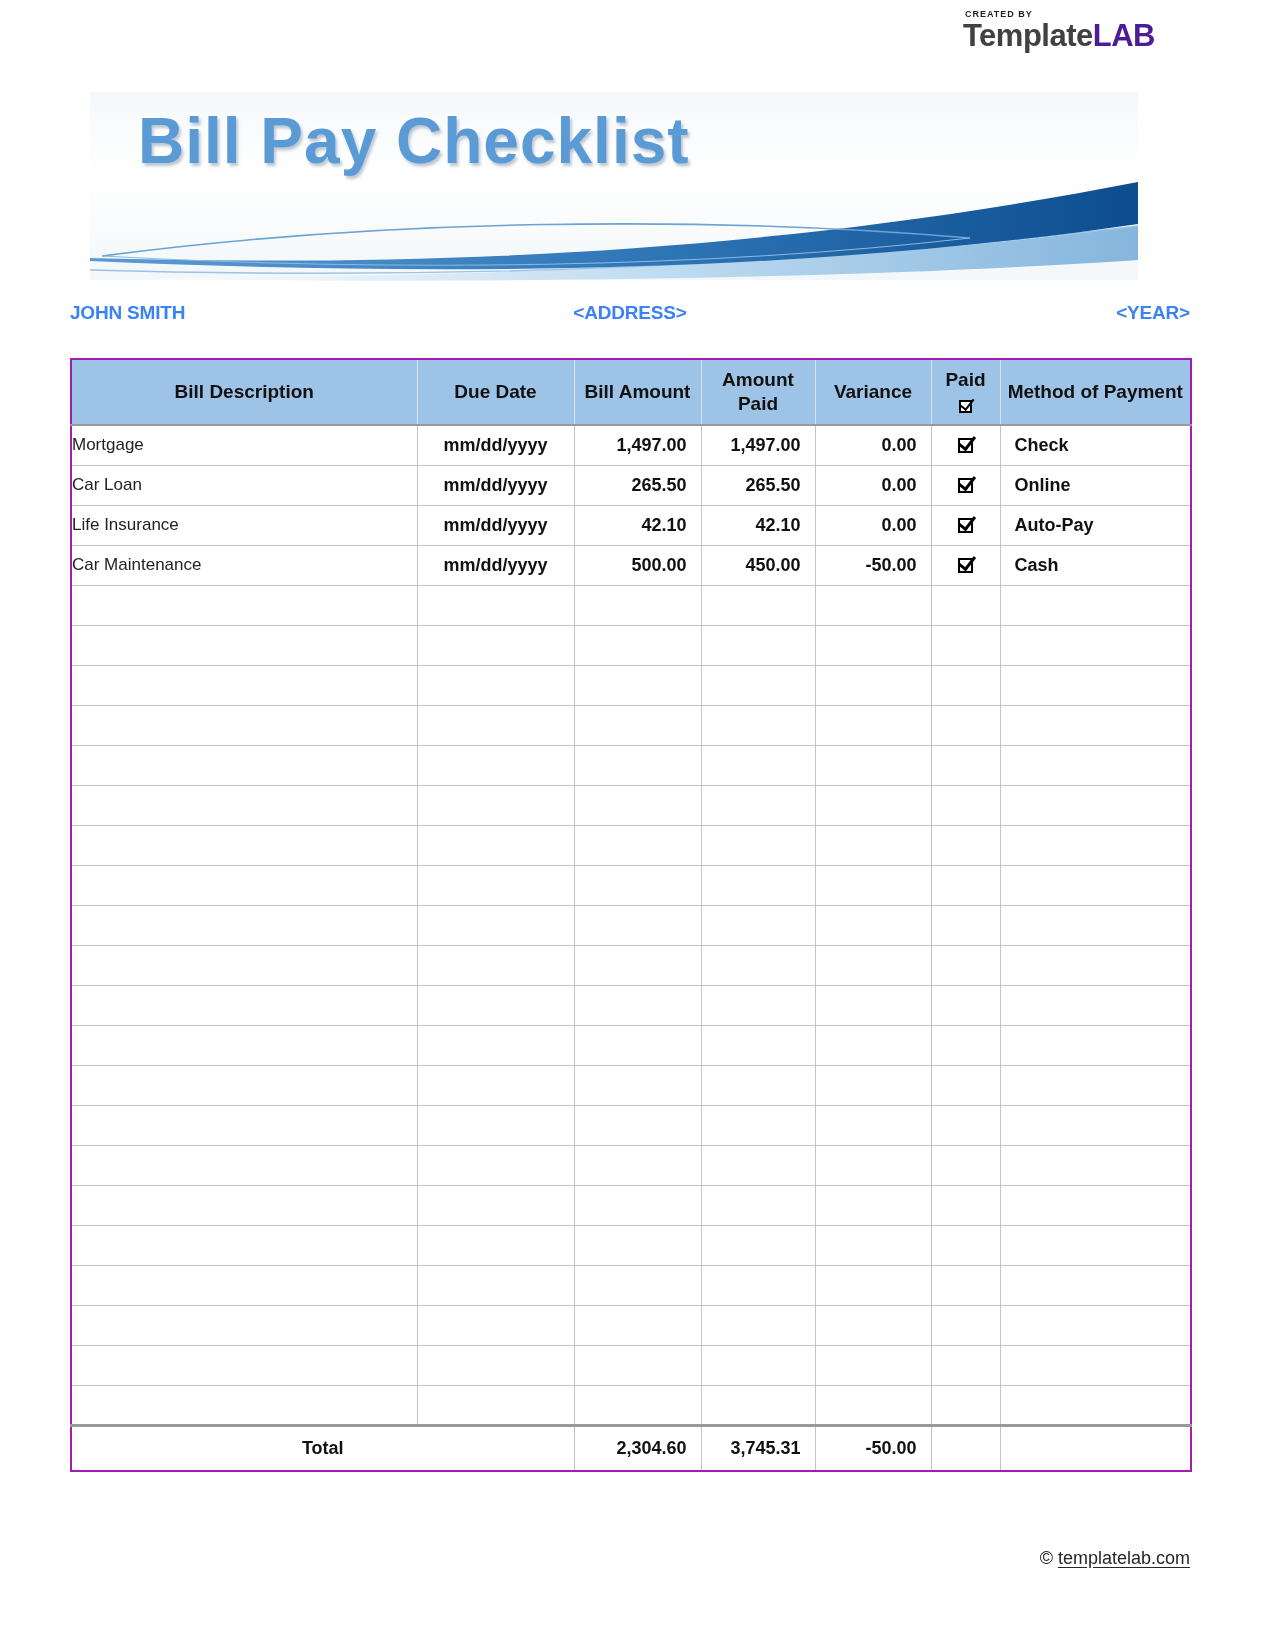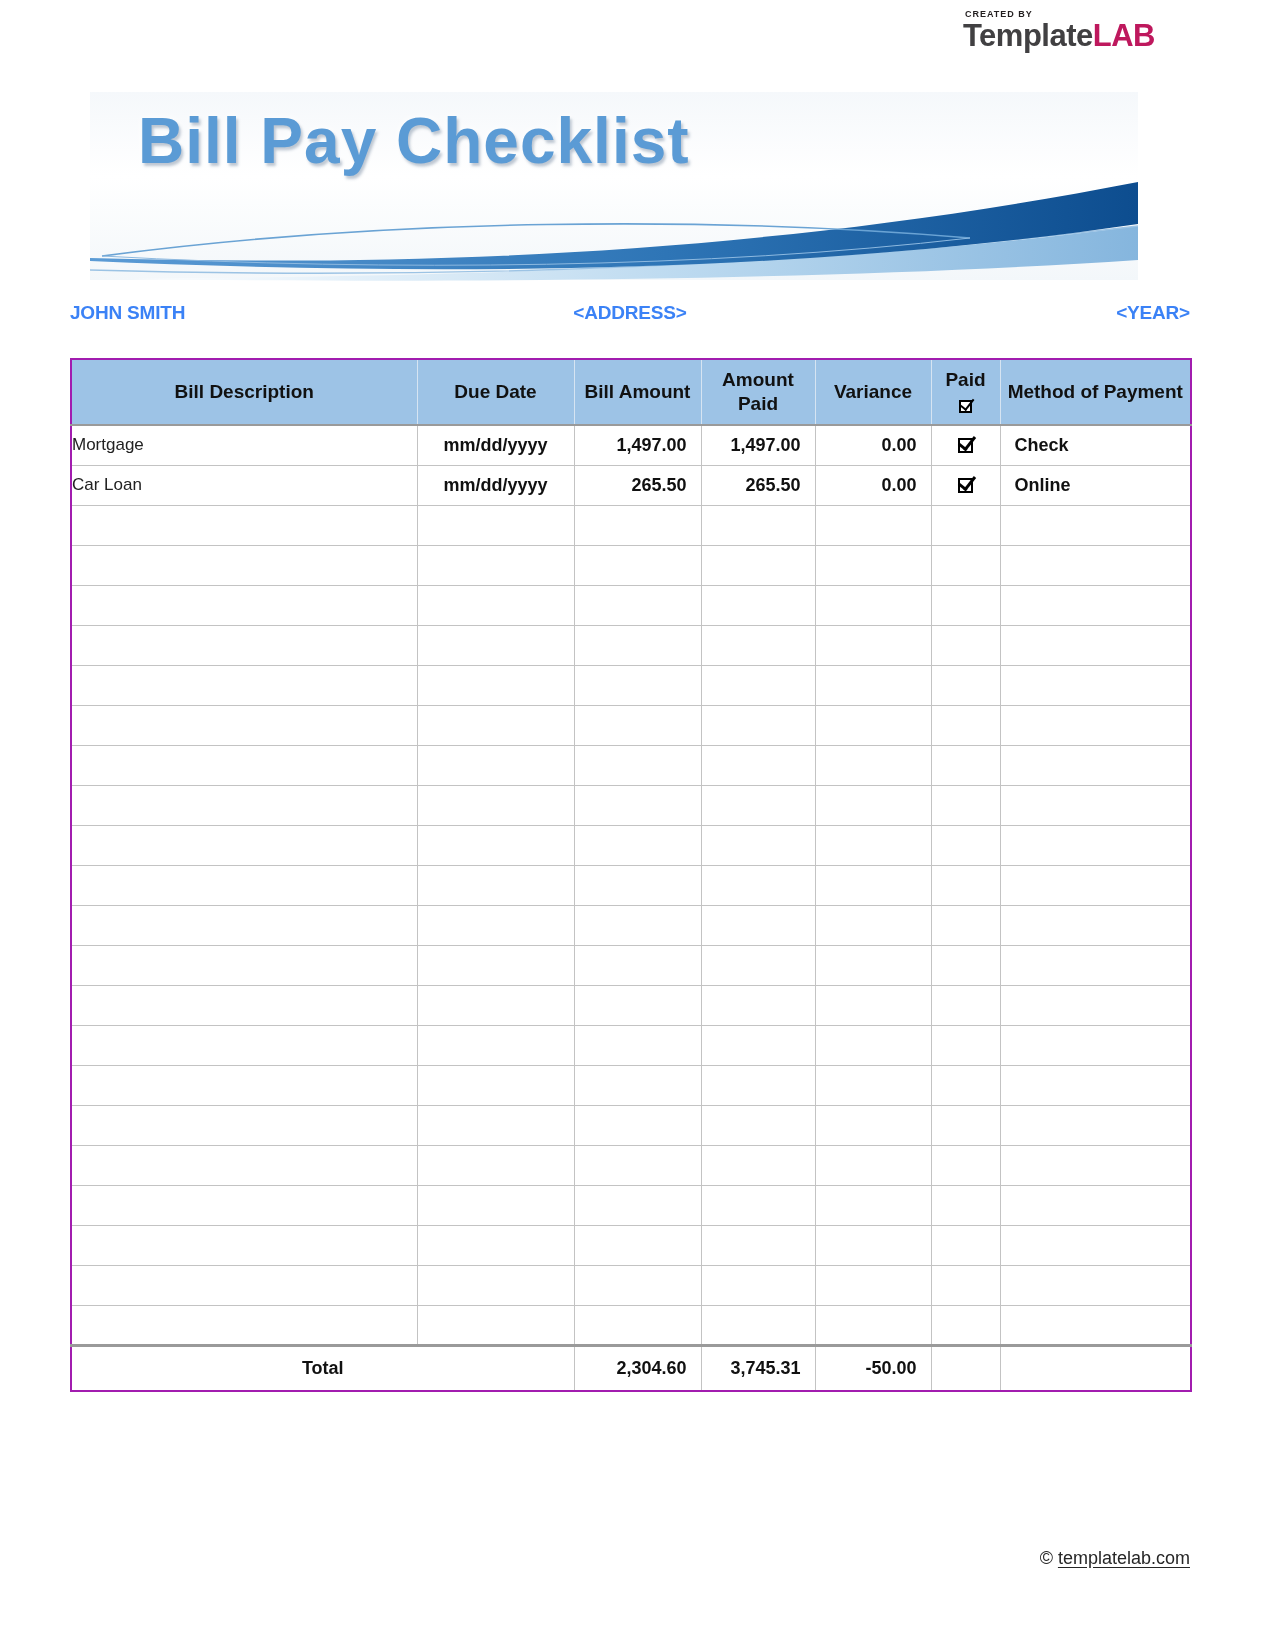--- a/index.html
+++ b/index.html
@@ -5,21 +5,21 @@
   * { margin:0; padding:0; box-sizing:border-box; }
   html,body { background:#ffffff; }
   body { font-family:"Liberation Sans", sans-serif; }
   .page { position:relative; width:1275px; height:1650px; background:#fff; overflow:hidden;border-radius:23px; }
 
   
   .logo { position:absolute; top:10px; right:120px; text-align:left; line-height:1; }
   .logo .created-by { font-size:9px; font-weight:bold; letter-spacing:1px; color:#231f20; margin-left:2px; margin-bottom:1px; }
   .logo .brand { font-size:31px; font-weight:bold; letter-spacing:-0.5px; }
   .logo .brand-primary { color:#414042; }
-  .logo .brand-accent { color:#be185d; }
+  .logo .brand-accent { color:#4c1d95; }
 
   
   .banner { position:absolute; left:90px; top:92px; width:1048px; height:188px;
             background:linear-gradient(180deg,#f5f8fb 0%,#ffffff 45%,#f3f7fa 100%); }
   .banner h1 { position:absolute; left:48px; top:12px; font-size:64px; font-weight:bold;
                color:#5b9bd5; letter-spacing:1px;
                text-shadow:2px 3px 3px rgba(110,130,155,.45), 0 0 10px rgba(255,255,255,.95); }
   .swoosh { position:absolute; left:0; top:70px; }
 
   
@@ -136,20 +136,38 @@
         <tr>
           <td class="cell-desc">Car Loan</td>
           <td class="cell-date">mm/dd/yyyy</td>
           <td class="cell-amount">265.50</td>
           <td class="cell-amount">265.50</td>
           <td class="cell-amount">0.00</td>
           <td class="cell-check"><span class="checkbox"></span></td>
           <td class="cell-method">Online</td>
         </tr>
         <tr>
+          <td class="cell-desc">Life Insurance</td>
+          <td class="cell-date">mm/dd/yyyy</td>
+          <td class="cell-amount">42.10</td>
+          <td class="cell-amount">42.10</td>
+          <td class="cell-amount">0.00</td>
+          <td class="cell-check"><span class="checkbox"></span></td>
+          <td class="cell-method">Auto-Pay</td>
+        </tr>
+        <tr>
+          <td class="cell-desc">Car Maintenance</td>
+          <td class="cell-date">mm/dd/yyyy</td>
+          <td class="cell-amount">500.00</td>
+          <td class="cell-amount">450.00</td>
+          <td class="cell-amount">-50.00</td>
+          <td class="cell-check"><span class="checkbox"></span></td>
+          <td class="cell-method">Cash</td>
+        </tr>
+        <tr>
           <td class="cell-desc"></td>
           <td class="cell-date"></td>
           <td class="cell-amount"></td>
           <td class="cell-amount"></td>
           <td class="cell-amount"></td>
           <td class="cell-check"></td>
           <td class="cell-method"></td>
         </tr>
         <tr>
           <td class="cell-desc"></td>

